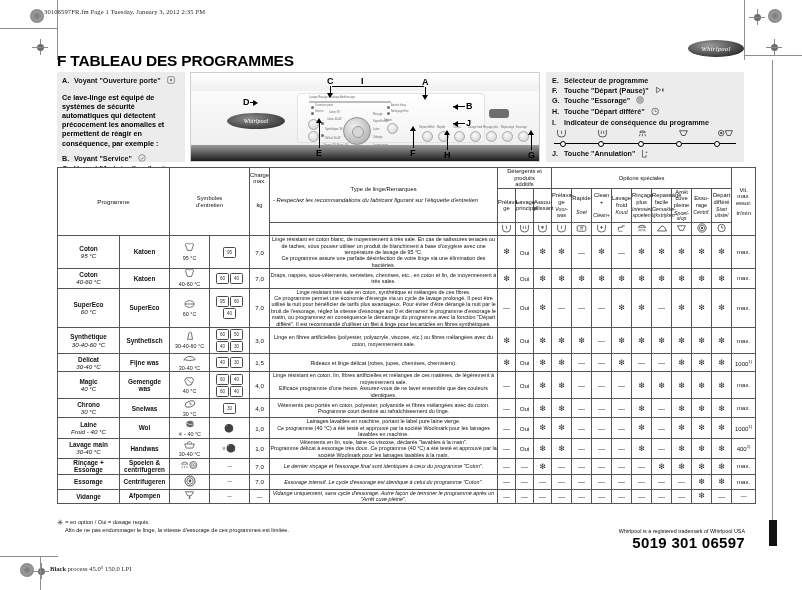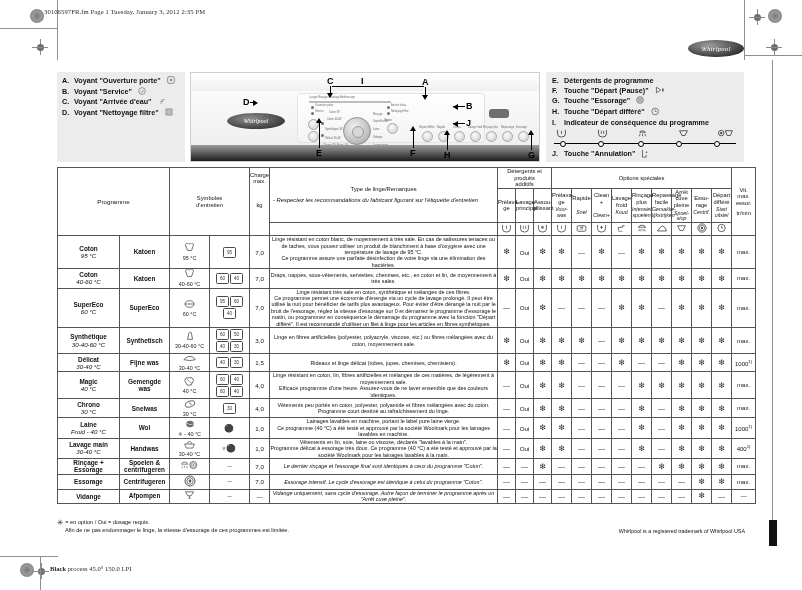--- a/index.html
+++ b/index.html
@@ -199,32 +199,34 @@
     </div>
   <div class="trimline" style="left:0;top:556px;width:58px;height:1px;"></div>
   <div class="trimline" style="left:40px;top:556px;width:1px;height:34px;"></div>
 
   <div class="filestamp">30106597FR.fm  Page 1  Tuesday, January 3, 2012  2:35 PM</div>
   <div class="blackproc">
     <b>Black</b>
     <span> process 45.0° 150.0 LPI</span>
   </div>
 
+  <div class="title">F TABLEAU DES PROGRAMMES</div>
 
   <div class="legend-left">
     <div class="lg-row">
       <span class="lg-key">A.</span>
       <span>Voyant "Ouverture porte"</span>
       <span class="lg-ic">
         <svg width="8" height="8" viewBox="0 0 12 12">
             <rect x="1" y="1" width="10" height="10" rx="2" fill="none" stroke="#666" stroke-width="1"></rect>
             <circle cx="6" cy="6" r="1.6" fill="#666"></circle>
           </svg>
       </span>
     </div>
+    <div class="lg-para">Ce lave-linge est équipé de systèmes de sécurité automatiques qui détectent précocement les anomalies et permettent de réagir en conséquence, par exemple :</div>
     <div class="lg-row">
       <span class="lg-key">B.</span>
       <span>Voyant "Service"</span>
       <span class="lg-ic">
         <svg width="8" height="8" viewBox="0 0 12 12">
             <circle cx="6" cy="6" r="5" fill="none" stroke="#666" stroke-width="1"></circle>
             <path d="M4 6.5 L6 8 L8.5 4.5" fill="none" stroke="#666" stroke-width="1"></path>
           </svg>
       </span>
     </div>
@@ -330,21 +332,21 @@
   <div class="vline" style="left:447px;top:134px;height:16px;"></div>
   <div class="arrow-up" style="left:444px;top:130px;"></div>
   <div class="cue" style="left:528px;top:150px;">G</div>
   <div class="vline" style="left:531px;top:134px;height:16px;"></div>
   <div class="arrow-up" style="left:528px;top:130px;"></div>
 
   <div class="wp-badge">Whirlpool</div>
   <div class="legend-right">
     <div class="lg-row">
       <span class="lg-key">E.</span>
-      <span>Détergents de programme</span>
+      <span>Sélecteur de programme</span>
     </div>
     <div class="lg-row">
       <span class="lg-key">F.</span>
       <span>Touche "Départ (Pause)"</span>
       <span class="lg-ic">
         <svg width="10" height="8" viewBox="0 0 14 10">
             <path d="M2 1 L8 5 L2 9 Z" fill="none" stroke="#444" stroke-width="1"></path>
             <rect x="10" y="3" width="2" height="4" fill="#444"></rect>
           </svg>
       </span>
@@ -1118,14 +1120,15 @@
 
   <div class="foot">
     <div class="l1">
       <span class="ast">✳</span>
       <span>= en option / Oui = dosage requis.</span>
     </div>
     <div class="l2">Afin de ne pas endommager le linge, la vitesse d'essorage de ces programmes est limitée.</div>
   </div>
 
   <div class="tm">Whirlpool is a registered trademark of Whirlpool USA</div>
+  <div class="code">5019 301 06597</div>
 
 </div>
 
 </body></html>

